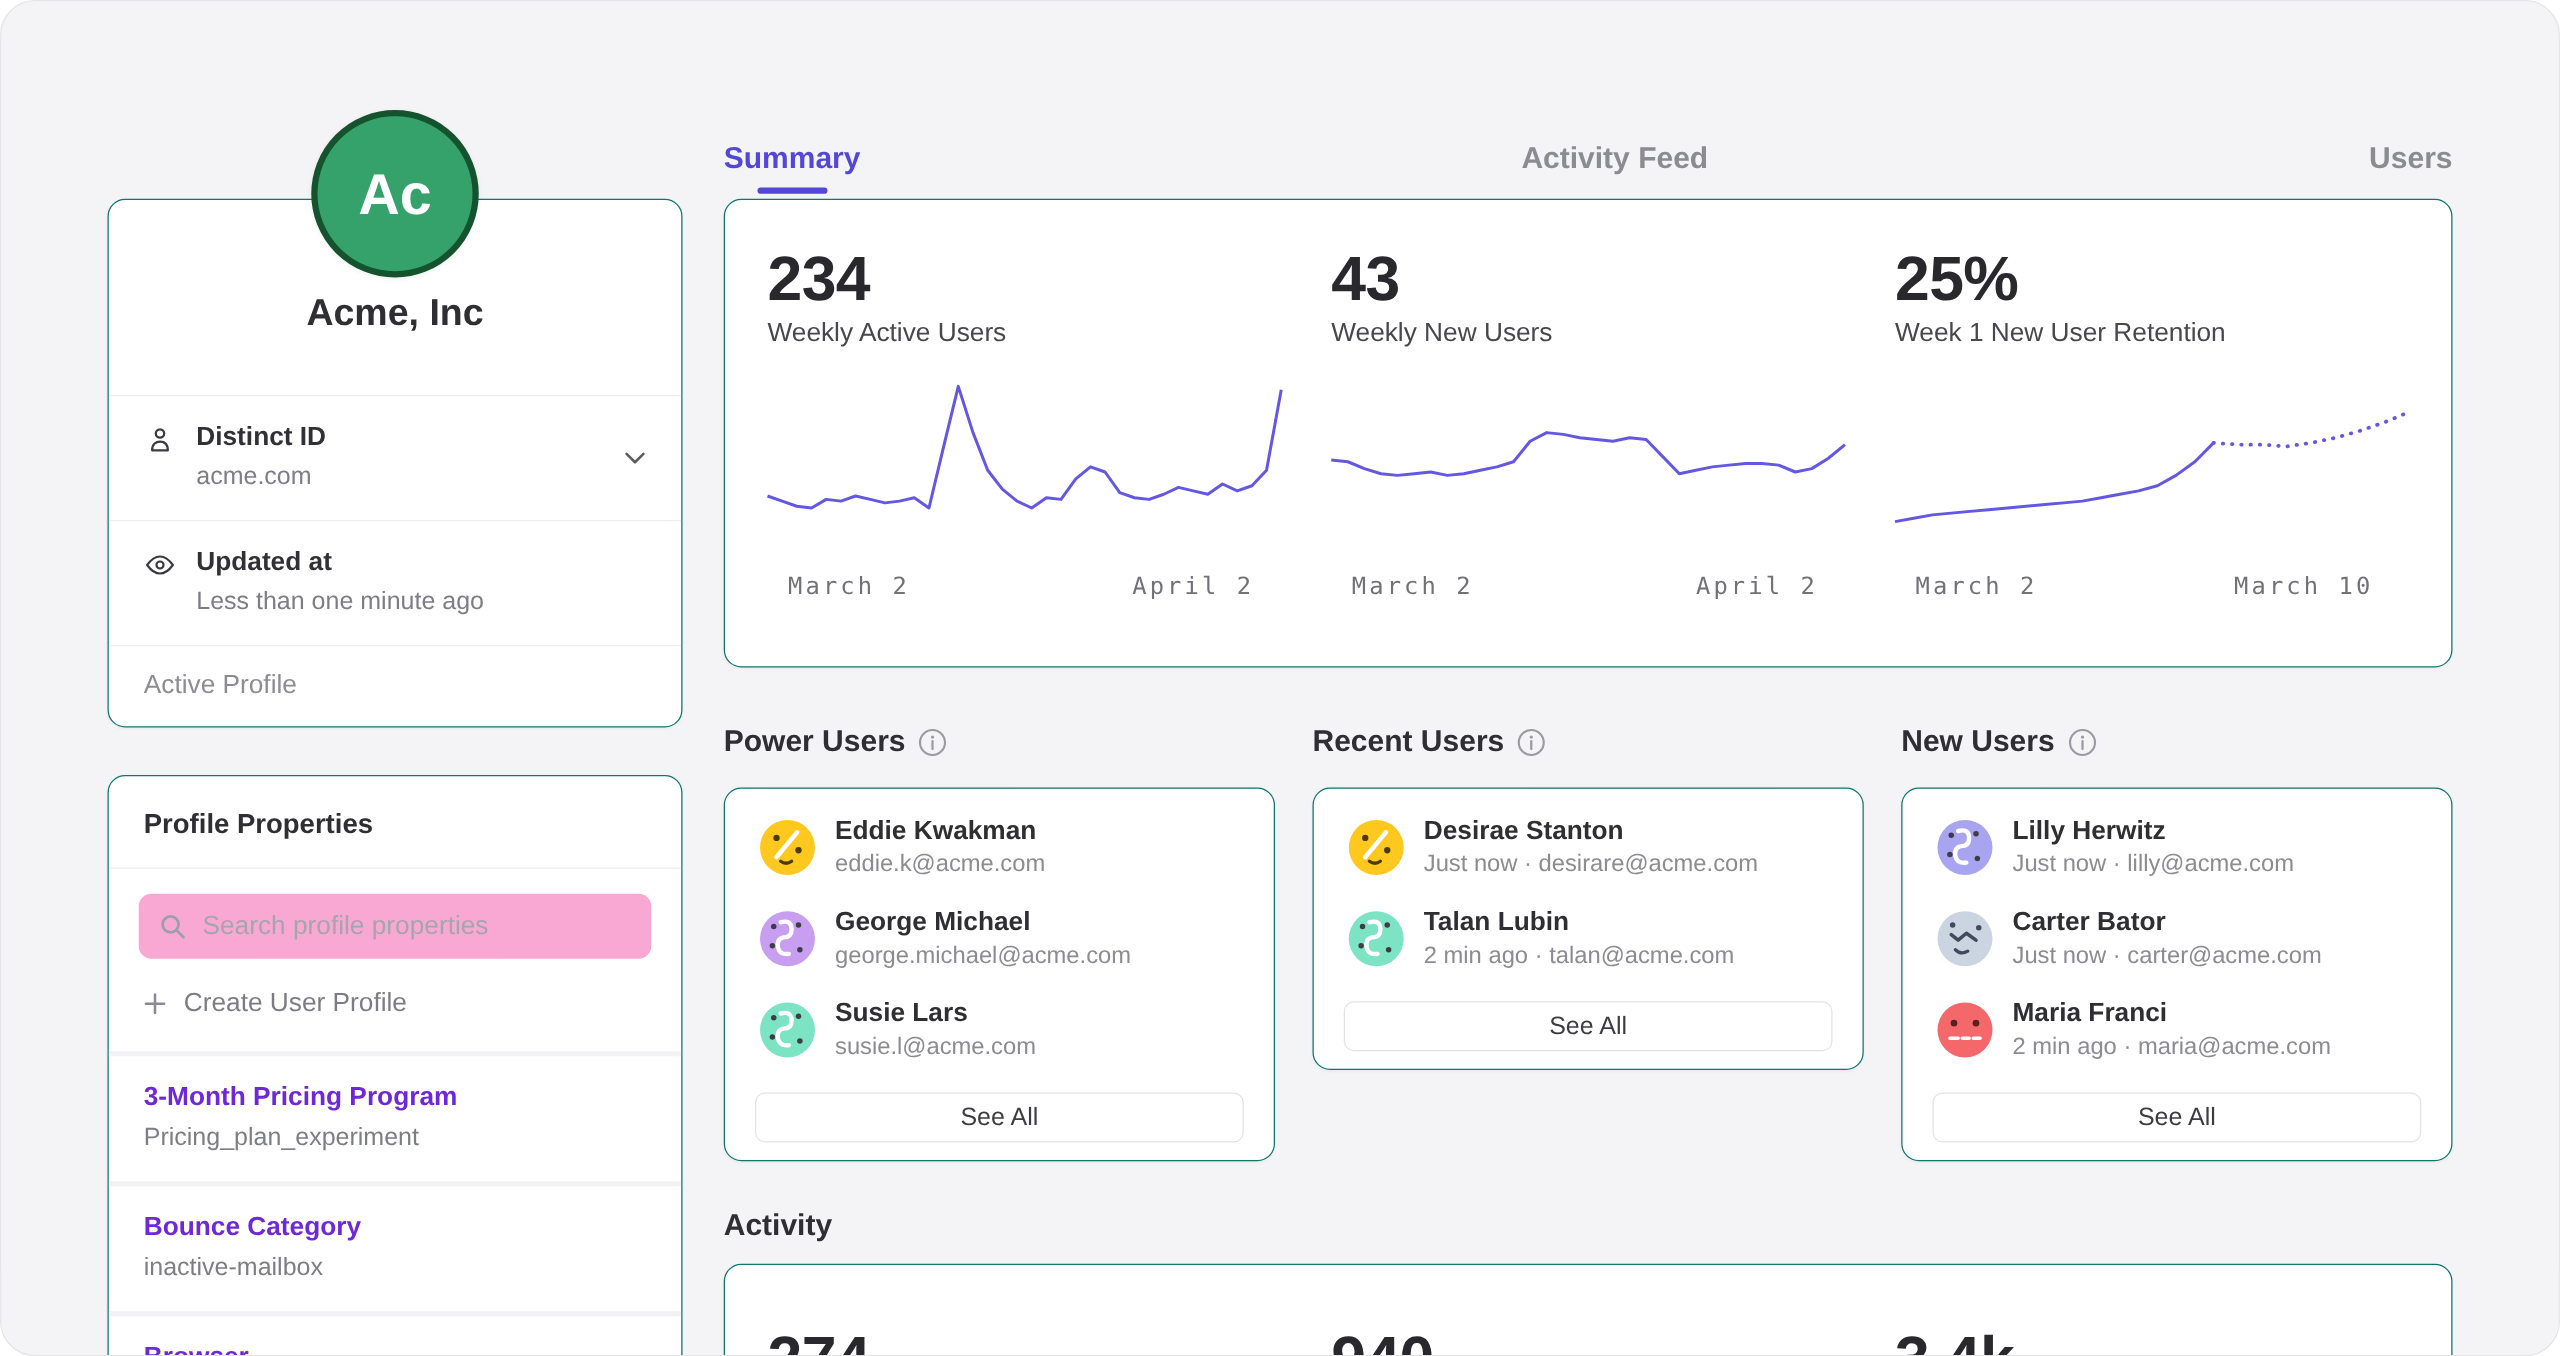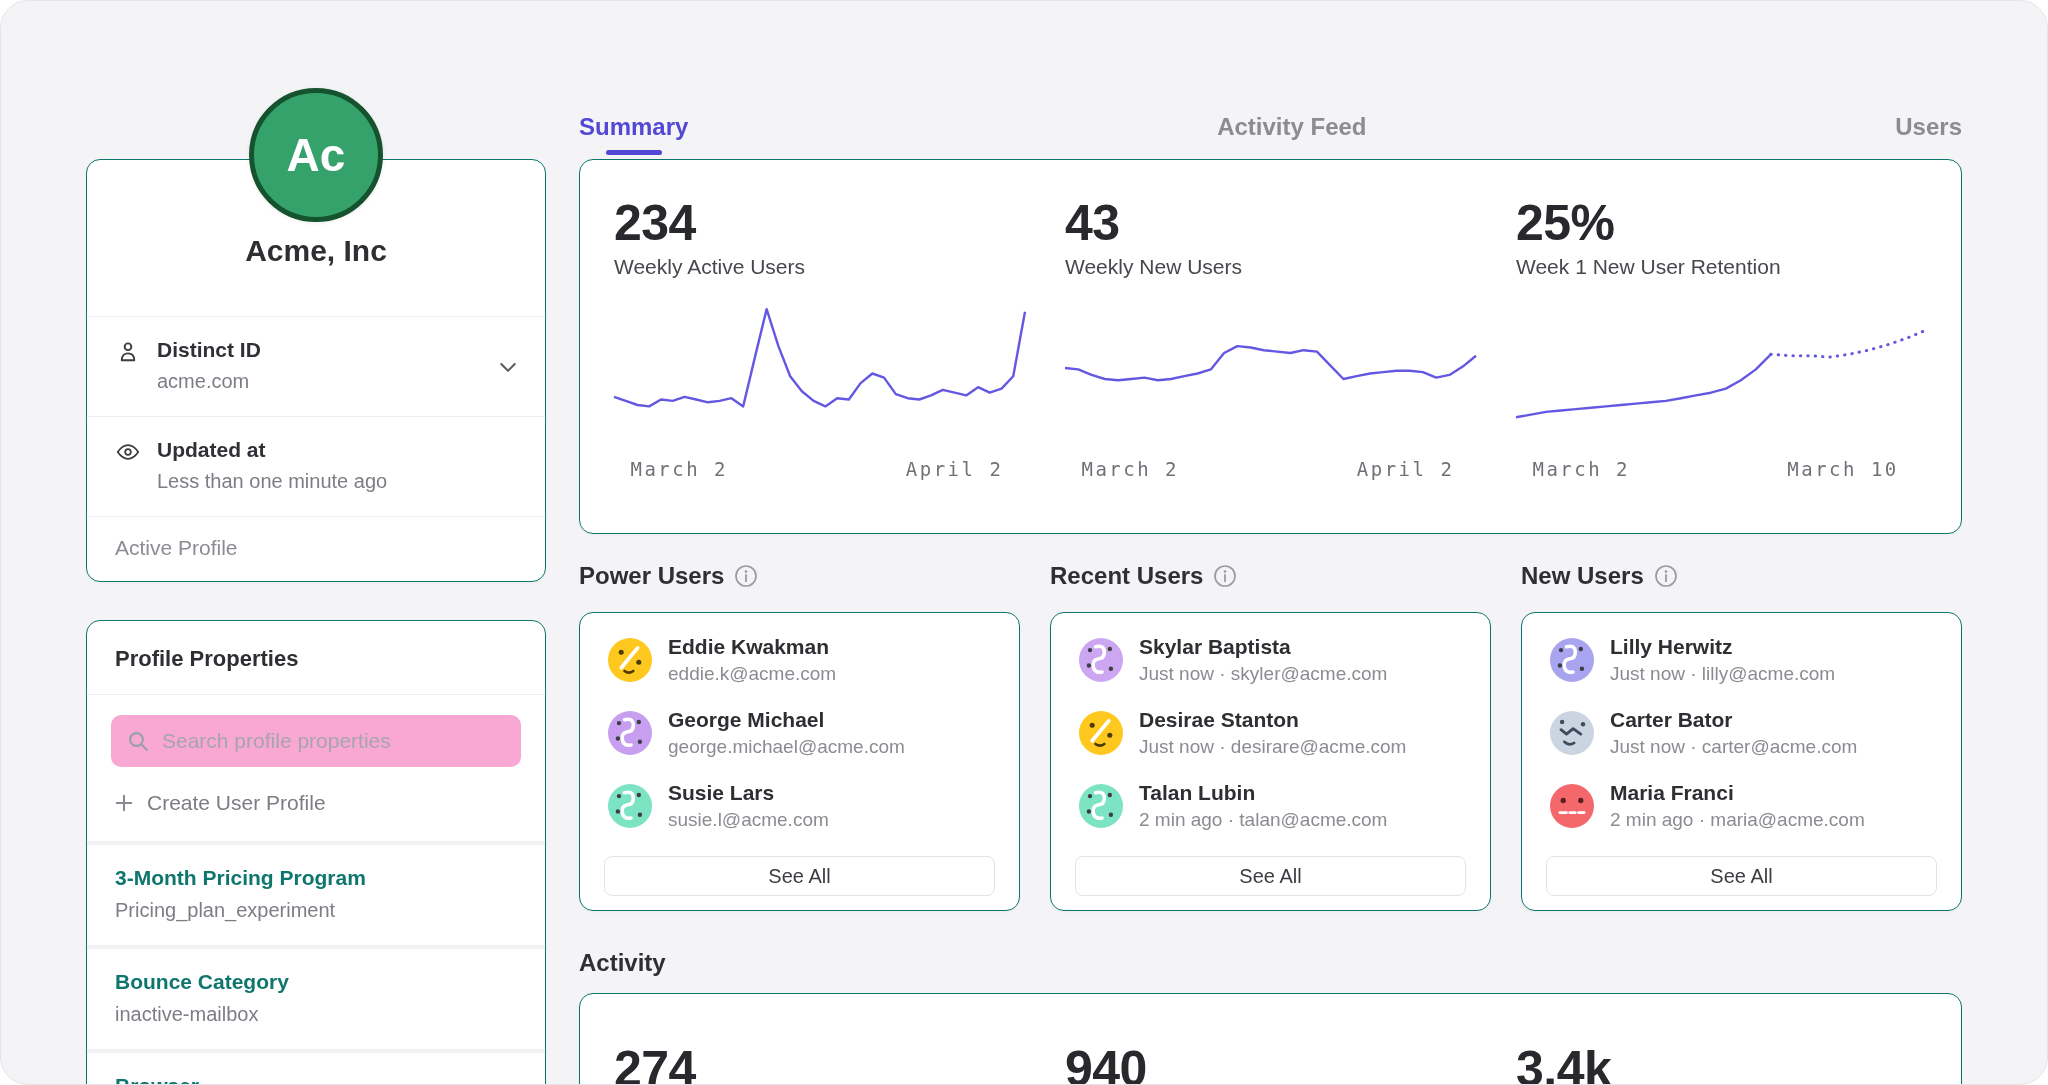--- a/index.html
+++ b/index.html
@@ -25,39 +25,39 @@
   .delete-row{padding:19px 28px 21px;color:#8c8c93;font-size:21px;cursor:pointer}
   .props-card{margin-top:38px}
   .props-card h2{padding:25px 28px 22px;font-size:22px;font-weight:700;color:#2e2e33}
   .search-box{margin:20px 24px 0;height:52px;background:#f9a8d4;border-radius:10px;display:flex;align-items:center;gap:13px;padding:0 16px}
   .search-box svg{flex:none}
   .search-box input{border:none;background:transparent;outline:none;font-family:"Liberation Sans",sans-serif;font-size:21px;color:#3a3a40;width:100%}
   .search-box input::placeholder{color:#a5a5ad}
   .create-row{margin:24px 28px 26px;display:flex;align-items:center;gap:14px;color:#7c7c84;font-size:21px;cursor:pointer}
   .sep{height:4px;background:#f2f2f4}
   .prop-row{padding:21px 28px 23px}
-  .prop-label{font-size:21px;font-weight:700;color:#0f766e}
+  .prop-label{font-size:21px;font-weight:700;color:#6d28d9}
   .prop-value{font-size:20px;color:#7d7d85;margin-top:9px}
 
   
   .main{flex:1;padding-top:112px}
   .tabs{display:flex;justify-content:space-between;gap:78px}
   .tab{font-size:24px;font-weight:700;color:#8b8b92;text-align:center;cursor:pointer}
   .tab.active{color:#5348d6}
   .tab-underline{height:5px;border-radius:3px;background:#5348d6;width:56px;margin:9px auto 0}
   .chart-card{margin-top:4px;height:375px;padding:0 34px;display:grid;grid-template-columns:1fr 1fr 1fr;column-gap:40px}
   .stat-col{padding-top:36px;min-width:0}
   .stat-value{font-size:50px;font-weight:700;color:#28282d;letter-spacing:-.5px;line-height:1.08}
   .stat-label{margin-top:5px;font-size:21px;color:#47474d}
   .spark{margin-top:22px;width:100%;height:145px;display:block;overflow:visible}
   .ticks{position:relative;height:26px;margin-top:12px;font-family:"DejaVu Sans Mono",monospace;font-size:19px;color:#717178;letter-spacing:2.5px;white-space:nowrap}
   .ticks .t1{position:absolute;left:4%}
   .ticks .t2{position:absolute;left:71%}
 
-  .lists{display:grid;grid-template-columns:1fr 1fr 1fr;column-gap:30px;margin-top:28px}
+  .lists{display:grid;grid-template-columns:1fr 1fr 1fr;column-gap:30px;margin-top:46px}
   .list-head{display:flex;align-items:center;gap:10px;font-size:24px;font-weight:700;color:#2e2e33}
   .info-icon{width:24px;height:24px;cursor:pointer}
   .list-card{margin-top:22px;padding:10px 0 14px}
   .user-row{display:flex;gap:16px;padding:11px 28px;align-items:center;cursor:pointer}
   .u-avatar{width:44px;height:44px;border-radius:50%;flex:none;position:relative}
   .u-avatar svg{position:absolute;inset:0;width:100%;height:100%}
   .u-name{font-size:21px;font-weight:700;color:#2e2e33;line-height:25px}
   .u-sub{font-size:19px;color:#8b8b92;margin-top:3px;line-height:23px}
   .see-all{margin:14px 24px 0;height:40px;border:1px solid #e3e3e7;border-radius:8px;display:flex;align-items:center;justify-content:center;font-size:20px;color:#3c3c42;background:#ffffff;cursor:pointer}
 
@@ -276,35 +276,20 @@
           <span class="info-icon">
             <svg viewBox="0 0 24 24" width="24" height="24">
                 <circle cx="12" cy="12" r="10" fill="none" stroke="#9a9aa2" stroke-width="1.7"></circle>
                 <circle cx="12" cy="7.6" r="1.3" fill="#9a9aa2"></circle>
                 <path d="M12 10.8 v6.4" fill="none" stroke="#9a9aa2" stroke-width="1.8" stroke-linecap="round"></path>
               </svg>
           </span>
         </div>
         <div class="card list-card">
           <div class="user-row">
-            <span class="u-avatar" style="background: rgb(205, 166, 242);">
-                <svg viewBox="0 0 40 40">
-                  <path d="M15 8 q8 -2 8 5 q0 6 -6 6 q-5 1 -4 7 q1 6 8 5" fill="none" stroke="#ffffff" stroke-width="3.2" stroke-linecap="round"></path>
-                  <circle cx="10" cy="11" r="2" fill="#3d3d46"></circle>
-                  <circle cx="28" cy="10" r="2" fill="#3d3d46"></circle>
-                  <circle cx="9" cy="25" r="2" fill="#3d3d46"></circle>
-                  <circle cx="29" cy="28" r="2" fill="#3d3d46"></circle>
-                </svg>
-              </span>
-            <span>
-              <div class="u-name">Skylar Baptista</div>
-              <div class="u-sub">Just now · skyler@acme.com</div>
-            </span>
-          </div>
-          <div class="user-row">
             <span class="u-avatar" style="background: rgb(255, 200, 31);">
                 <svg viewBox="0 0 40 40">
                   <path d="M27 9 L12 27" stroke="#ffffff" stroke-width="3.4" stroke-linecap="round" fill="none"></path>
                   <circle cx="12" cy="13" r="2.3" fill="#4c3b05"></circle>
                   <circle cx="28" cy="22" r="2.3" fill="#4c3b05"></circle>
                   <path d="M15 30 q4 3 8 0" stroke="#4c3b05" stroke-width="2.4" fill="none" stroke-linecap="round"></path>
                 </svg>
               </span>
             <span>
               <div class="u-name">Desirae Stanton</div>

